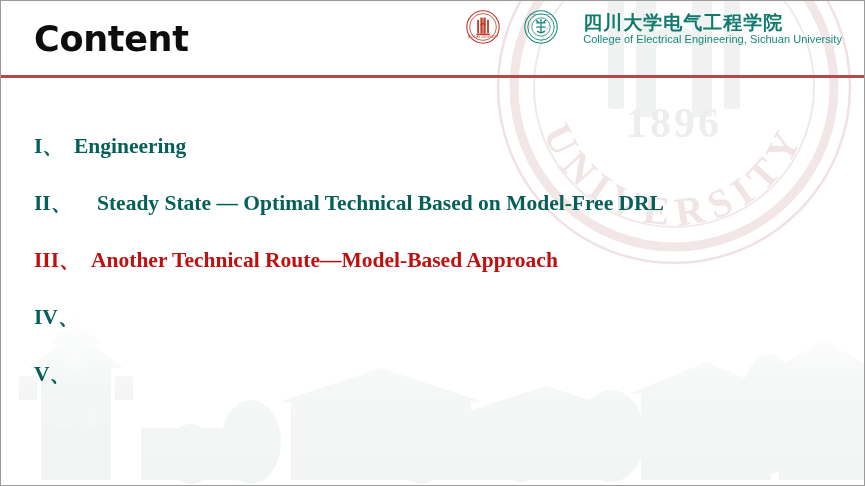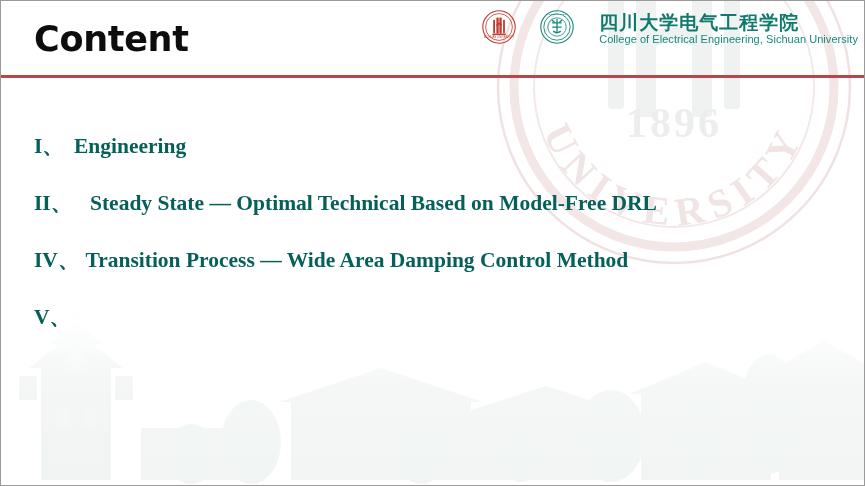--- a/index.html
+++ b/index.html
@@ -76,21 +76,21 @@
     left: 0;
     top: 74px;
     width: 865px;
     height: 3px;
     background: #b5484a;
   }
 
   
   .brand {
     position: absolute;
-    right: 6px;
+    right: 22px;
     top: 5px;
     height: 42px;
     display: flex;
     align-items: center;
     gap: 22px;
     justify-content: flex-end;
   }
   .brand-emblem { display: block; }
   .brand-words {
     display: flex;
@@ -137,21 +137,21 @@
   .toc-item.accent { color: #c10f0f; }
   .toc-num {
     display: inline-block;
     min-width: 38px;
     margin-right: 8px;
   }
   .toc-text { display: inline-block; }
 
   
   .toc-item[data-idx="0"] .toc-num { min-width: 34px; margin-right: 6px; }
-  .toc-item[data-idx="1"] .toc-num { min-width: 44px; margin-right: 12px; }
+  .toc-item[data-idx="1"] .toc-num { min-width: 44px; margin-right: 19px; }
   .toc-item[data-idx="2"] .toc-num { min-width: 48px; margin-right: 9px; }
   .toc-item[data-idx="3"] .toc-num { min-width: 40px; margin-right: 6px; }
   .toc-item[data-idx="4"] .toc-num { min-width: 36px; margin-right: 10px; }
 </style>
 </head>
 <body>
 
 <div class="slide">
 
   <div class="wm-layer">
@@ -278,24 +278,27 @@
     <div class="toc-item" data-idx="0">
       <span class="toc-num">I、</span>
       <span class="toc-text">Engineering</span>
     </div>
 
     <div class="toc-item" data-idx="1">
       <span class="toc-num">II、</span>
       <span class="toc-text">Steady State — Optimal Technical Based on Model-Free DRL</span>
     </div>
 
+    <div class="toc-item accent" data-idx="2">
+      <span class="toc-num">III、</span>
+      <span class="toc-text">Another Technical Route—Model-Based Approach</span>
+    </div>
 
     <div class="toc-item" data-idx="3">
       <span class="toc-num">IV、</span>
-      <span class="toc-text">Transition Process — Wide Area Damping Control Method</span>
     </div>
 
     <div class="toc-item" data-idx="4">
       <span class="toc-num">V、</span>
     </div>
 
   </div>
 
 </div>
 

